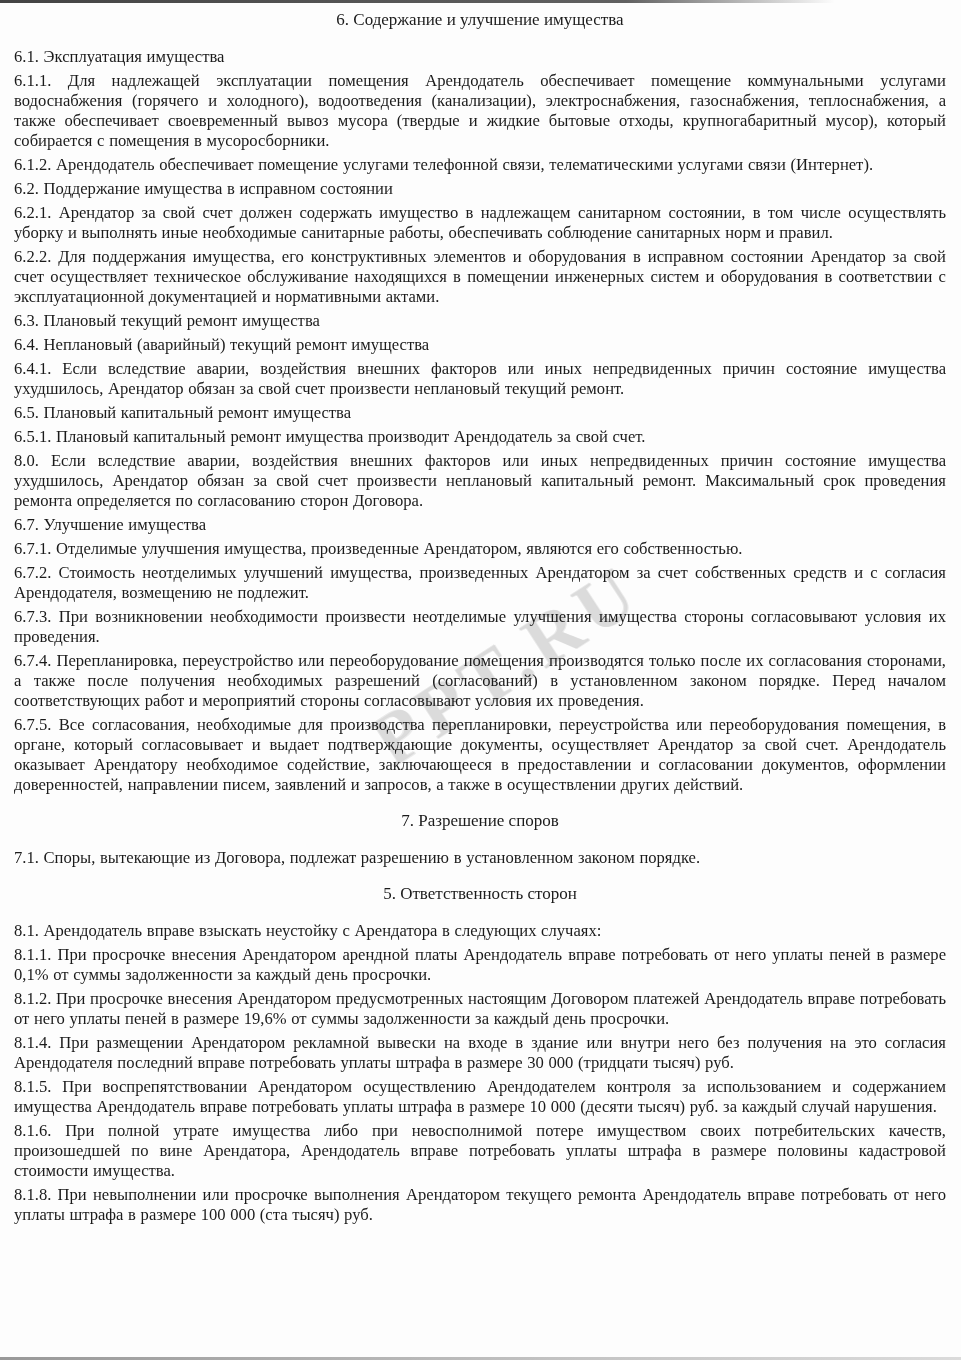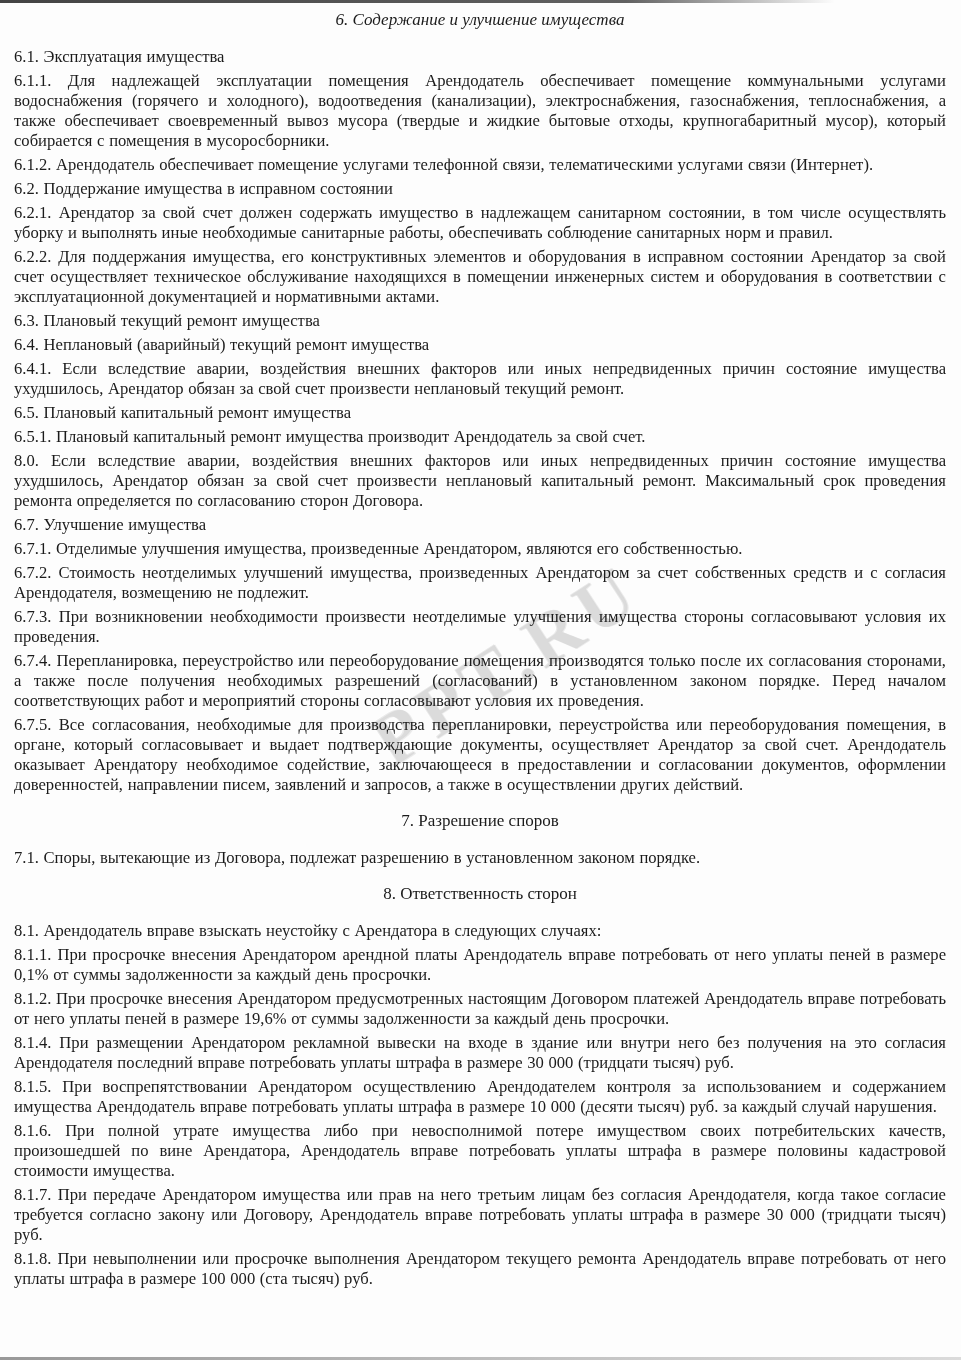--- a/index.html
+++ b/index.html
@@ -26,21 +26,20 @@
     z-index: 1;
   }
   .section-title {
     font-size: 17px;
     font-weight: normal;
     text-align: center;
     margin: 16px 0 17px 0;
   }
   section:first-child .section-title {
     margin-top: 2px;
-    font-style: italic;
   }
   .para {
     margin: 4px;
     text-align: justify;
     word-spacing: 0.5px;
   }
   .watermark {
     position: absolute;
     left: 505px;
     top: 665px;
@@ -101,25 +100,24 @@
         <p class="para">6.7.2. Стоимость неотделимых улучшений имущества, произведенных Арендатором за счет собственных средств и с согласия Арендодателя, возмещению не подлежит.</p>
         <p class="para">6.7.3. При возникновении необходимости произвести неотделимые улучшения имущества стороны согласовывают условия их проведения.</p>
         <p class="para">6.7.4. Перепланировка, переустройство или переоборудование помещения производятся только после их согласования сторонами, а также после получения необходимых разрешений (согласований) в установленном законом порядке. Перед началом соответствующих работ и мероприятий стороны согласовывают условия их проведения.</p>
         <p class="para">6.7.5. Все согласования, необходимые для производства перепланировки, переустройства или переоборудования помещения, в органе, который согласовывает и выдает подтверждающие документы, осуществляет Арендатор за свой счет. Арендодатель оказывает Арендатору необходимое содействие, заключающееся в предоставлении и согласовании документов, оформлении доверенностей, направлении писем, заявлений и запросов, а также в осуществлении других действий.</p>
       </section>
       <section>
         <h2 class="section-title">7. Разрешение споров</h2>
         <p class="para">7.1. Споры, вытекающие из Договора, подлежат разрешению в установленном законом порядке.</p>
       </section>
       <section>
-        <h2 class="section-title">8. Ответственность сторон</h2>
+        <h2 class="section-title">5. Ответственность сторон</h2>
         <p class="para">8.1. Арендодатель вправе взыскать неустойку с Арендатора в следующих случаях:</p>
         <p class="para">8.1.1. При просрочке внесения Арендатором арендной платы Арендодатель вправе потребовать от него уплаты пеней в размере 0,1% от суммы задолженности за каждый день просрочки.</p>
         <p class="para">8.1.2. При просрочке внесения Арендатором предусмотренных настоящим Договором платежей Арендодатель вправе потребовать от него уплаты пеней в размере 19,6% от суммы задолженности за каждый день просрочки.</p>
         <p class="para">8.1.4. При размещении Арендатором рекламной вывески на входе в здание или внутри него без получения на это согласия Арендодателя последний вправе потребовать уплаты штрафа в размере 30&nbsp;000 (тридцати тысяч) руб.</p>
         <p class="para">8.1.5. При воспрепятствовании Арендатором осуществлению Арендодателем контроля за использованием и содержанием имущества Арендодатель вправе потребовать уплаты штрафа в размере 10&nbsp;000 (десяти тысяч) руб. за каждый случай нарушения.</p>
         <p class="para">8.1.6. При полной утрате имущества либо при невосполнимой потере имуществом своих потребительских качеств, произошедшей по вине Арендатора, Арендодатель вправе потребовать уплаты штрафа в размере половины кадастровой стоимости имущества.</p>
-        <p class="para">8.1.7. При передаче Арендатором имущества или прав на него третьим лицам без согласия Арендодателя, когда такое согласие требуется согласно закону или Договору, Арендодатель вправе потребовать уплаты штрафа в размере 30&nbsp;000 (тридцати тысяч) руб.</p>
         <p class="para">8.1.8. При невыполнении или просрочке выполнения Арендатором текущего ремонта Арендодатель вправе потребовать от него уплаты штрафа в размере 100&nbsp;000 (ста тысяч) руб.</p>
       </section>
     </div>
   <div class="scan-edge-bottom"></div>
 </main>
 
 </body></html>

